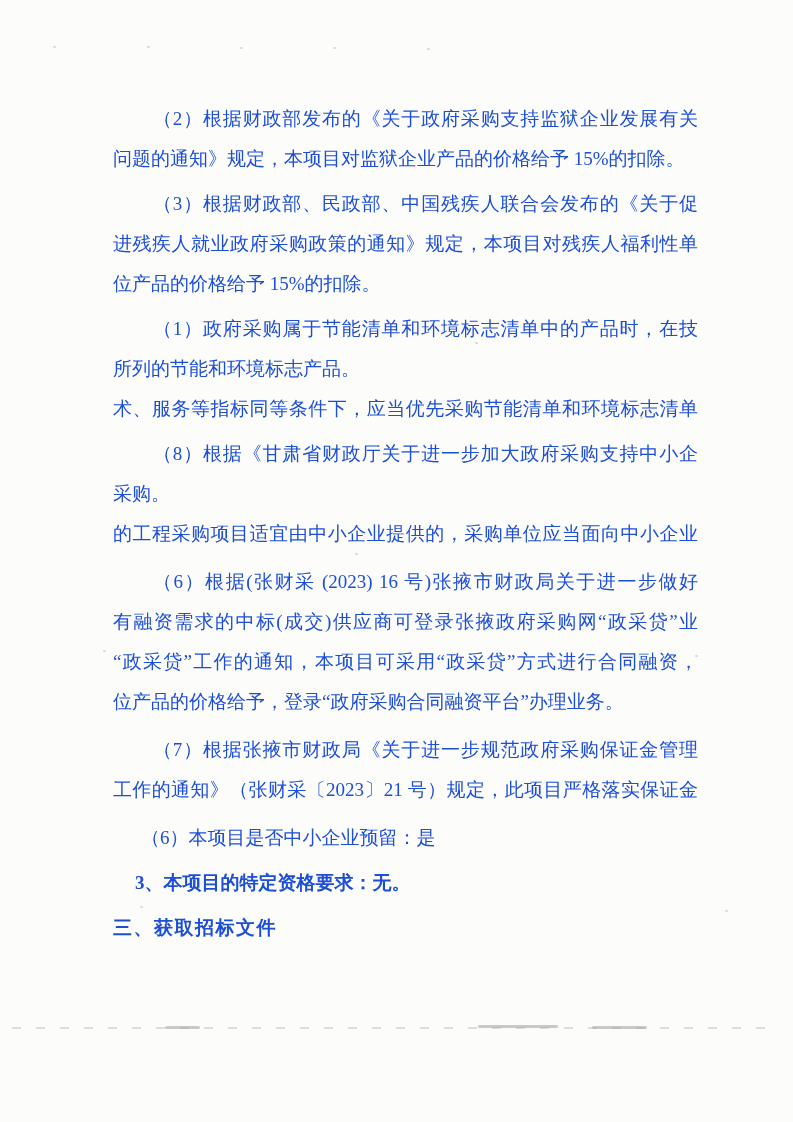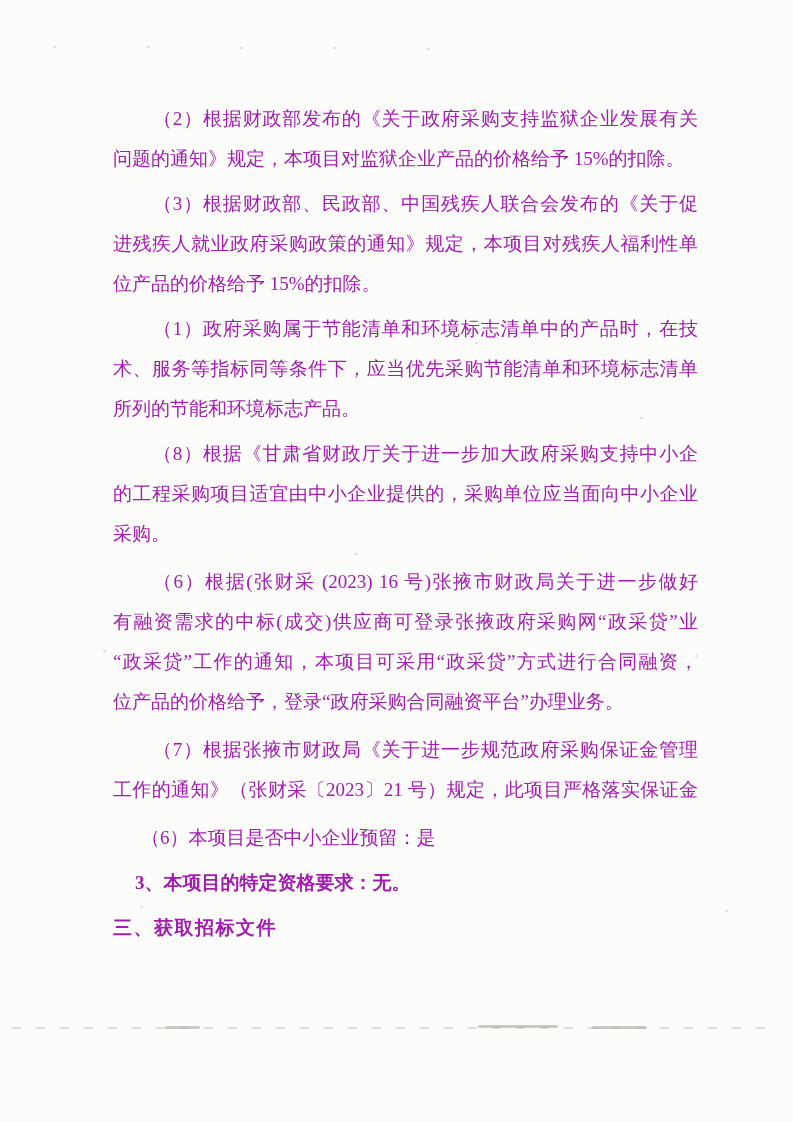--- a/index.html
+++ b/index.html
@@ -3,21 +3,21 @@
 <meta charset="utf-8">
 <style>
   html, body { margin: 0; padding: 0; }
   .page {
     position: relative;
     width: 793px;
     height: 1122px;
     background: #fcfcfa;
     overflow: hidden;
     font-family: "Liberation Serif", "DejaVu Serif", serif;
-    color: #a21caf;
+    color: #1d4ed8;
   }
   .textblock {
     position: absolute;
     left: 113px;
     top: 99px;
     width: 585px;
     font-size: 19px;
     line-height: 40px;
   }
   .para { margin: 0; }
@@ -87,28 +87,28 @@
     </div>
 
     <div class="para">
       <div class="line first full">（3）根据财政部、民政部、中国残疾人联合会发布的《关于促</div>
       <div class="line full">进残疾人就业政府采购政策的通知》规定，本项目对残疾人福利性单</div>
       <div class="line">位产品的价格给予 15%的扣除。</div>
     </div>
 
     <div class="para">
       <div class="line first full">（1）政府采购属于节能清单和环境标志清单中的产品时，在技</div>
+      <div class="line">所列的节能和环境标志产品。</div>
       <div class="line full">术、服务等指标同等条件下，应当优先采购节能清单和环境标志清单</div>
-      <div class="line">所列的节能和环境标志产品。</div>
     </div>
 
     <div class="para">
       <div class="line first full">（8）根据《甘肃省财政厅关于进一步加大政府采购支持中小企</div>
+      <div class="line">采购。</div>
       <div class="line full">的工程采购项目适宜由中小企业提供的，采购单位应当面向中小企业</div>
-      <div class="line">采购。</div>
     </div>
 
     <div class="para mt8">
       <div class="line first full">（6）根据(张财采 (2023) 16 号)张掖市财政局关于进一步做好</div>
       <div class="line full">有融资需求的中标(成交)供应商可登录张掖政府采购网“政采贷”业</div>
       <div class="line full">“政采贷”工作的通知，本项目可采用“政采贷”方式进行合同融资，</div>
       <div class="line">位产品的价格给予，登录“政府采购合同融资平台”办理业务。</div>
     </div>
 
     <div class="para mt8">

